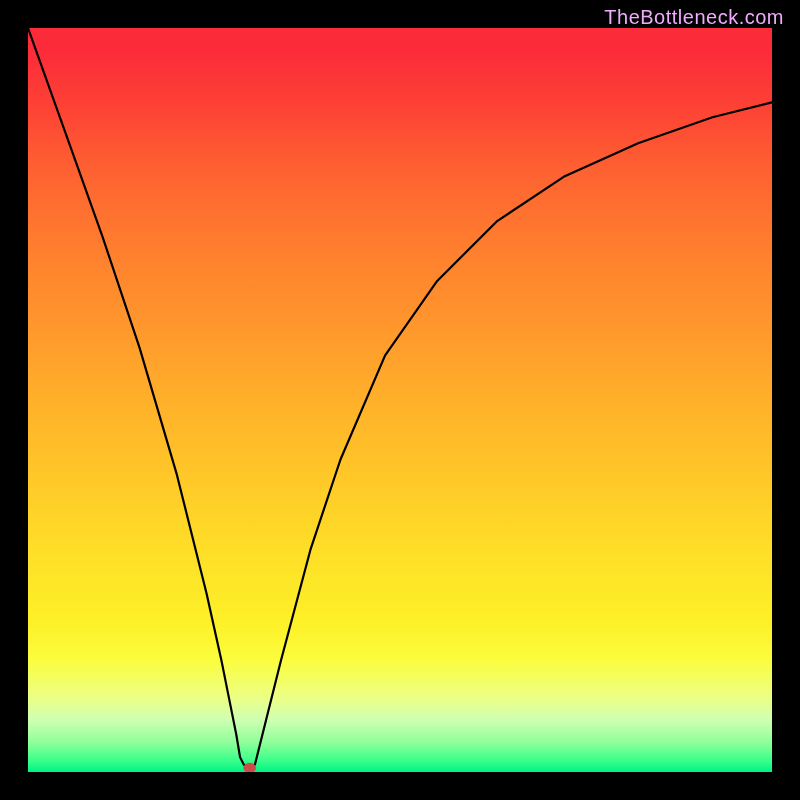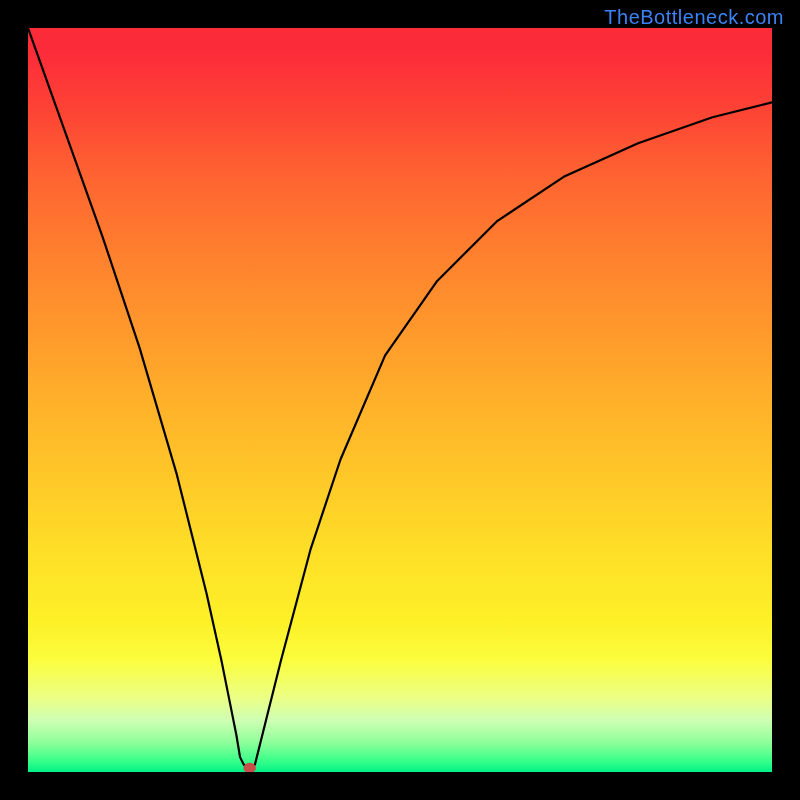--- a/index.html
+++ b/index.html
@@ -61,21 +61,21 @@
   }
   .min-dot {
     fill: #c94d48;
     stroke: #c94d48;
     stroke-width: 0.5;
   }
   .attribution {
     position: absolute;
     top: 6px;
     right: 16px;
-    color: #3b82f6;
+    color: #f0abfc;
     font-size: 20px;
     letter-spacing: 0.5px;
     user-select: none;
   }
 </style>
 </head>
 <body>
 
 <div class="frame">
   <div class="plot">

